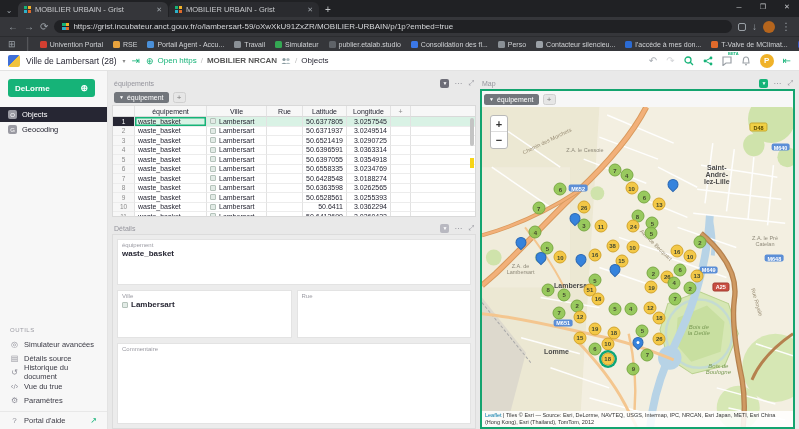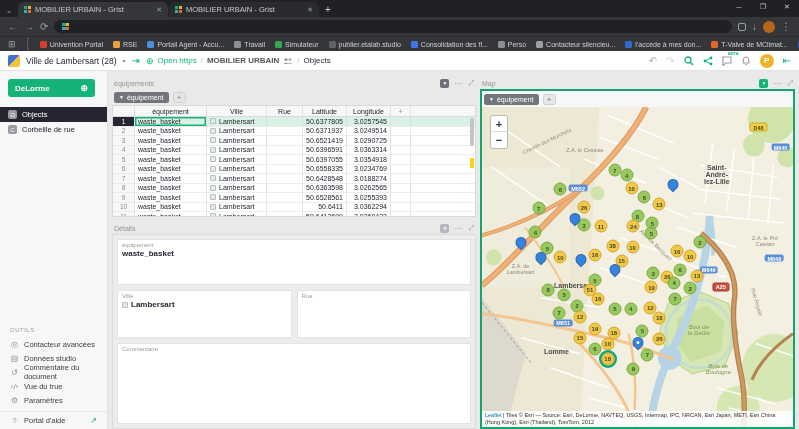--- a/index.html
+++ b/index.html
@@ -174,20 +174,21 @@
   <span class="nav-ic">←</span>
   <span class="nav-ic">→</span>
   <span class="nav-ic">⟳</span>
   <div class="urlbar">
     <span class="favicon">
         <i style="background:#16b378"></i>
         <i style="background:#f0b229"></i>
         <i style="background:#2cb0c8"></i>
         <i style="background:#e06a2b"></i>
       </span>
+    <span class="url-text">https://grist.incubateur.anct.gouv.fr/o/lambersart-59/oXwXkU91ZxZR/MOBILIER-URBAIN/p/1p?embed=true</span>
   </div>
   <span class="icon-box"></span>
   <span class="nav-ic">↓</span>
   <span class="avatar-sm"></span>
   <span class="nav-ic">⋮</span>
 </div>
 
 <div class="bookmarks">
   <span class="bm-apps">⊞</span>
   <span style="color:#55565a">|</span>
@@ -244,21 +245,21 @@
 
 <div class="grist-header">
   <span class="org-logo"></span>
   <span class="org-name">Ville de Lambersart (28)</span>
   <span class="chev">▾</span>
   <span class="panel-toggle">⇥</span>
   <div class="crumbs">
     <span class="glyph-green">⊕</span>
     <span class="crumb-ws">Open https</span>
     <span class="crumb-sep">/</span>
-    <span class="crumb-doc">MOBILIER URBAIN</span>
+    <span class="crumb-doc">MOBILIER NRCAN</span>
     <svg class="team-ic" width="10" height="8" viewBox="0 0 10 8">
         <circle cx="3" cy="2.5" r="1.6" fill="#8a9ba0"></circle>
         <circle cx="7" cy="2.5" r="1.6" fill="#aebcc0"></circle>
         <path d="M0.5,7 Q3,4.5 5.5,7 Z" fill="#8a9ba0"></path>
         <path d="M4.5,7 Q7,4.5 9.5,7 Z" fill="#aebcc0"></path>
       </svg>
     <span class="crumb-sep">/</span>
     <span class="crumb-page">Objects</span>
   </div>
   <div class="hdr-right">
@@ -302,38 +303,38 @@
     <div class="btn-new">
       <span>DeLorme</span>
       <span class="plus">⊕</span>
     </div>
     <div id="page-list">
         <div class="page-item active">
           <span class="page-ic">O</span>
           <span>Objects</span>
         </div>
         <div class="page-item">
-          <span class="page-ic">C</span>
-          <span>Corbeille de rue</span>
+          <span class="page-ic">G</span>
+          <span>Geocoding</span>
         </div>
       </div>
     <div class="sb-spacer"></div>
     <div class="tools-label">OUTILS</div>
     <div id="tool-list">
         <div class="tool-item">
           <span class="tool-ic">◎</span>
-          <span>Contacteur avancées</span>
+          <span>Simulateur avancées</span>
         </div>
         <div class="tool-item">
           <span class="tool-ic">▤</span>
-          <span>Données studio</span>
+          <span>Détails source</span>
         </div>
         <div class="tool-item">
           <span class="tool-ic">↺</span>
-          <span>Commentaire du document</span>
+          <span>Historique du document</span>
         </div>
         <div class="tool-item">
           <span class="tool-ic">‹/›</span>
           <span>Vue du true</span>
         </div>
         <div class="tool-item">
           <span class="tool-ic">⚙</span>
           <span>Paramètres</span>
         </div>
       </div>

